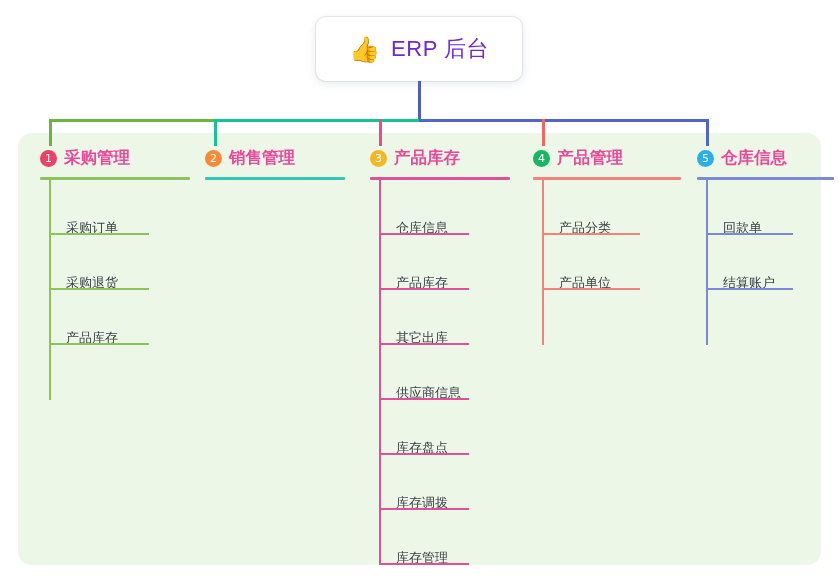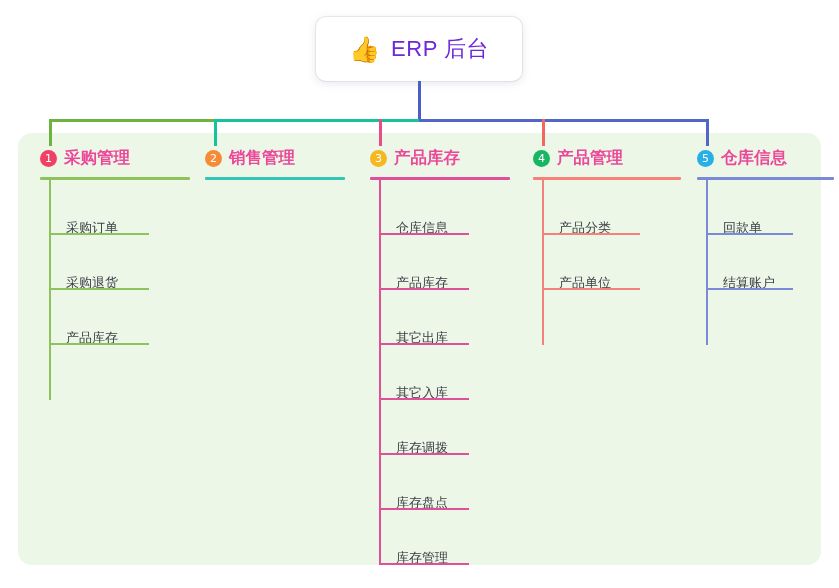--- a/index.html
+++ b/index.html
@@ -136,29 +136,29 @@
           </div>
           <div class="leaf">
             <span class="leaf-label">产品库存</span>
             <div class="leaf-rule" style="background: rgb(224, 80, 154); width: 90px;"></div>
           </div>
           <div class="leaf">
             <span class="leaf-label">其它出库</span>
             <div class="leaf-rule" style="background: rgb(224, 80, 154); width: 90px;"></div>
           </div>
           <div class="leaf">
-            <span class="leaf-label">其它入库</span>
+            <span class="leaf-label">供应商信息</span>
+            <div class="leaf-rule" style="background: rgb(224, 80, 154); width: 90px;"></div>
+          </div>
+          <div class="leaf">
+            <span class="leaf-label">库存盘点</span>
             <div class="leaf-rule" style="background: rgb(224, 80, 154); width: 90px;"></div>
           </div>
           <div class="leaf">
             <span class="leaf-label">库存调拨</span>
-            <div class="leaf-rule" style="background: rgb(224, 80, 154); width: 90px;"></div>
-          </div>
-          <div class="leaf">
-            <span class="leaf-label">库存盘点</span>
             <div class="leaf-rule" style="background: rgb(224, 80, 154); width: 90px;"></div>
           </div>
           <div class="leaf">
             <span class="leaf-label">库存管理</span>
             <div class="leaf-rule" style="background: rgb(224, 80, 154); width: 90px;"></div>
           </div>
         </div>
       </div>
       <div class="col" style="left: 533px; width: 148px;">
         <div class="col-head">

